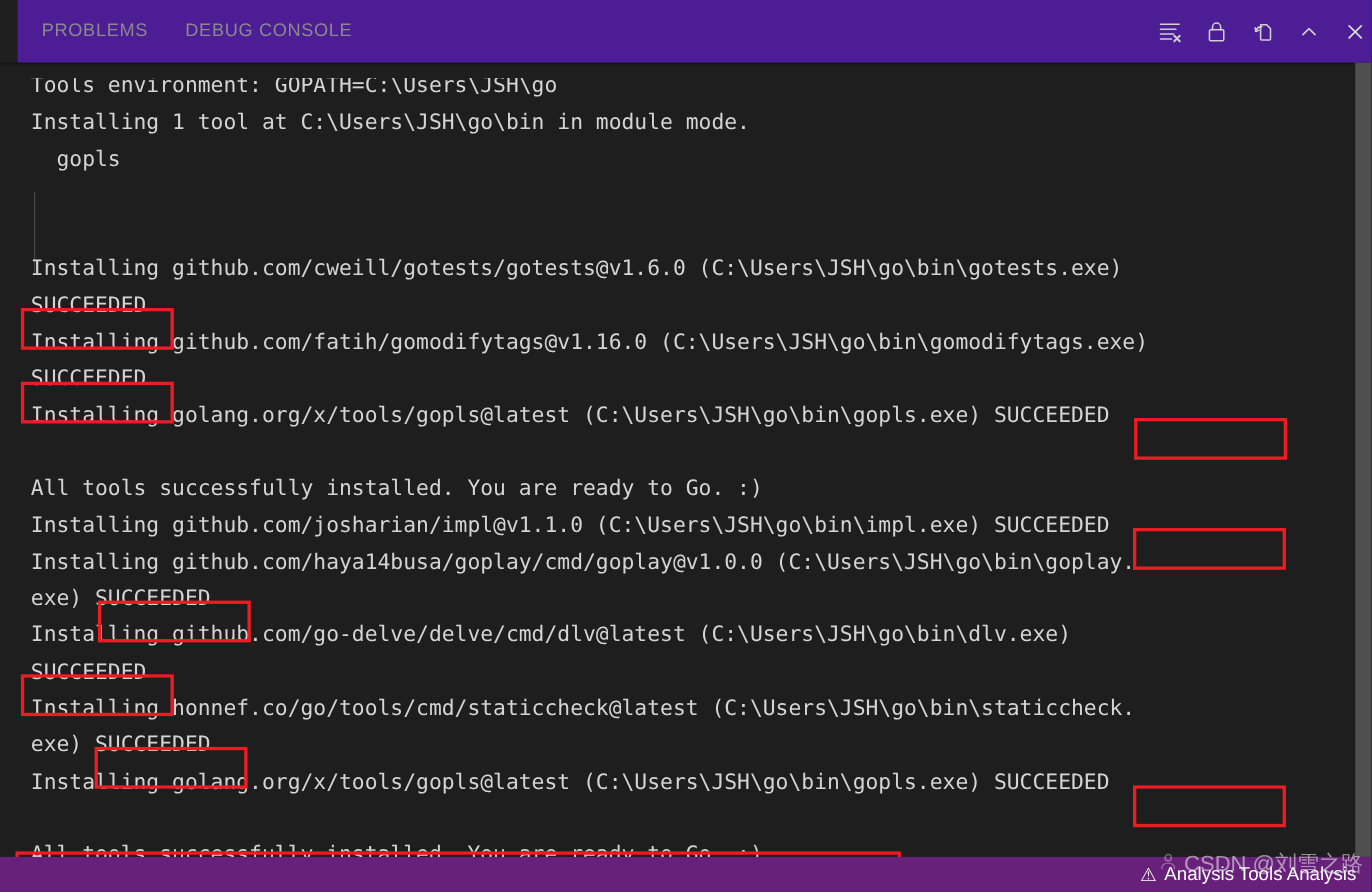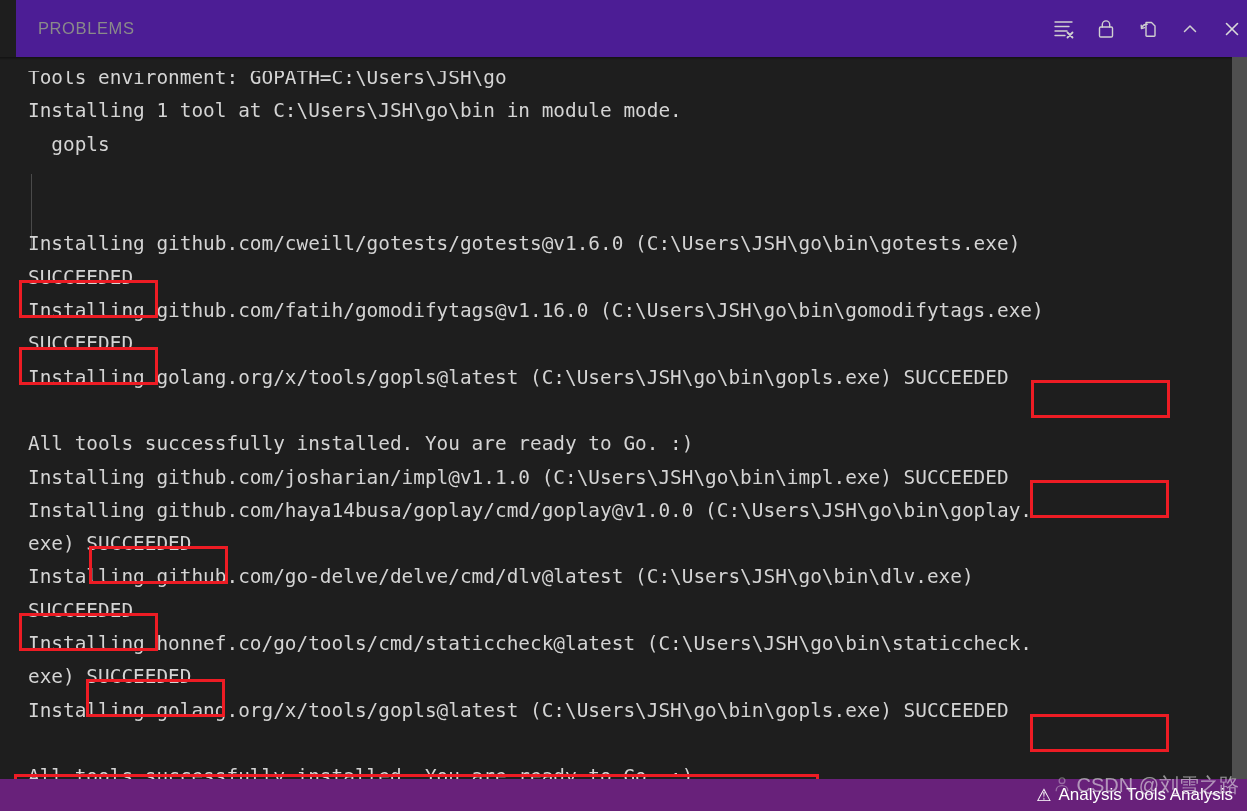--- a/index.html
+++ b/index.html
@@ -240,20 +240,23 @@
 </head>
 <body>
 
 <div id="app">
 
   <div class="panel-header">
 
     <div class="tabs">
       <div class="tab">
         <span>PROBLEMS</span>
+      </div>
+      <div class="tab">
+        <span>DEBUG CONSOLE</span>
       </div>
     </div>
 
     <div class="header-right">
 
 
       <div class="hicons">
 
         <div class="hicon">
           <span>

